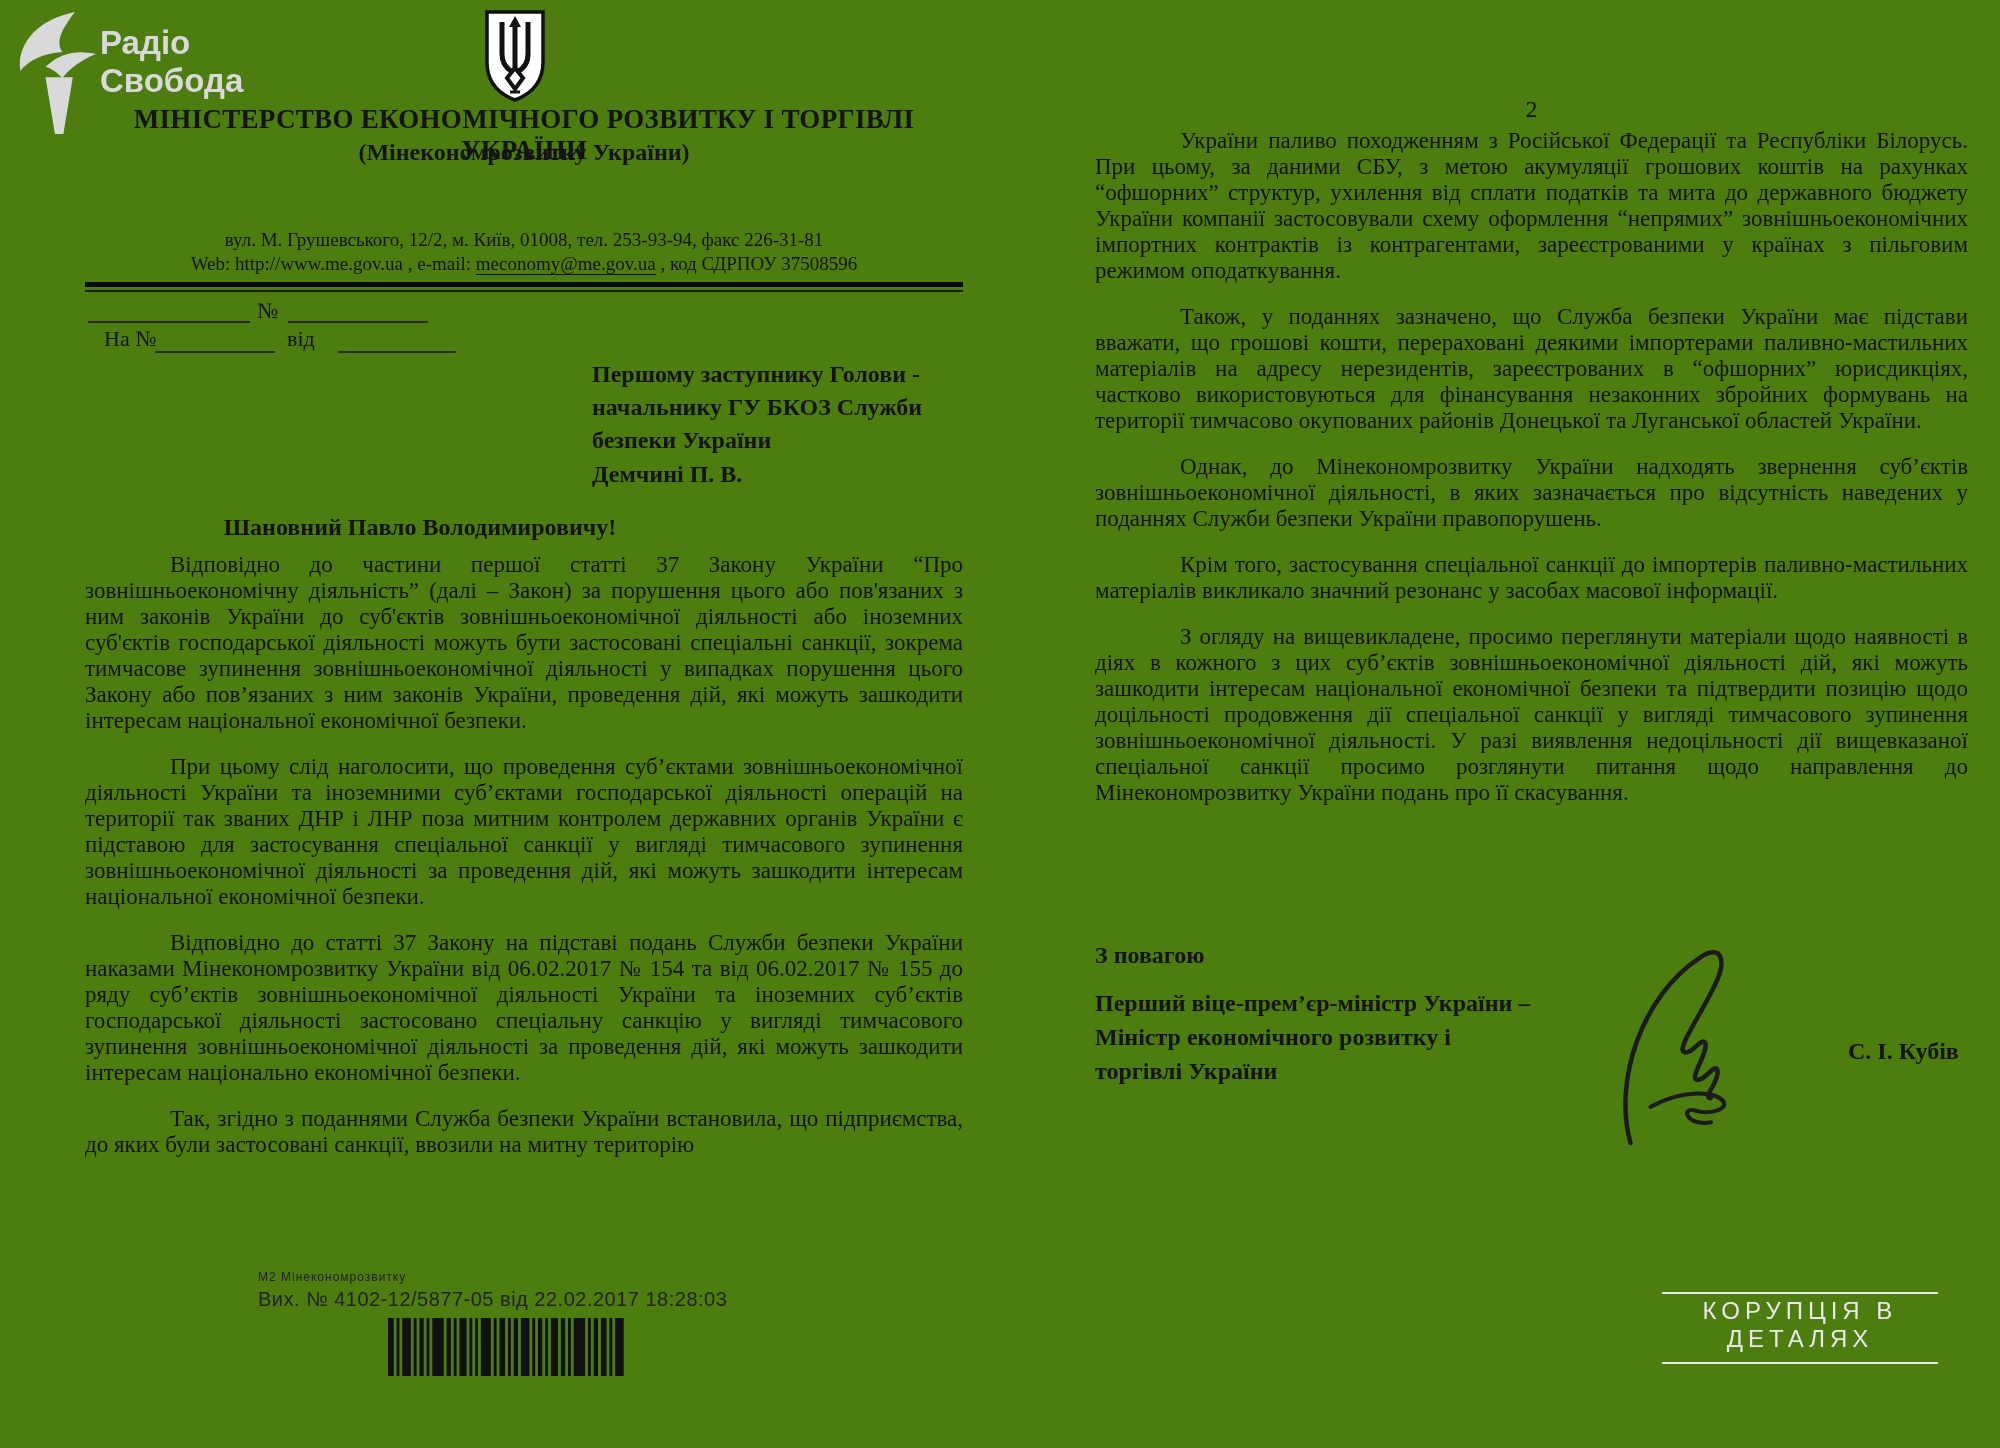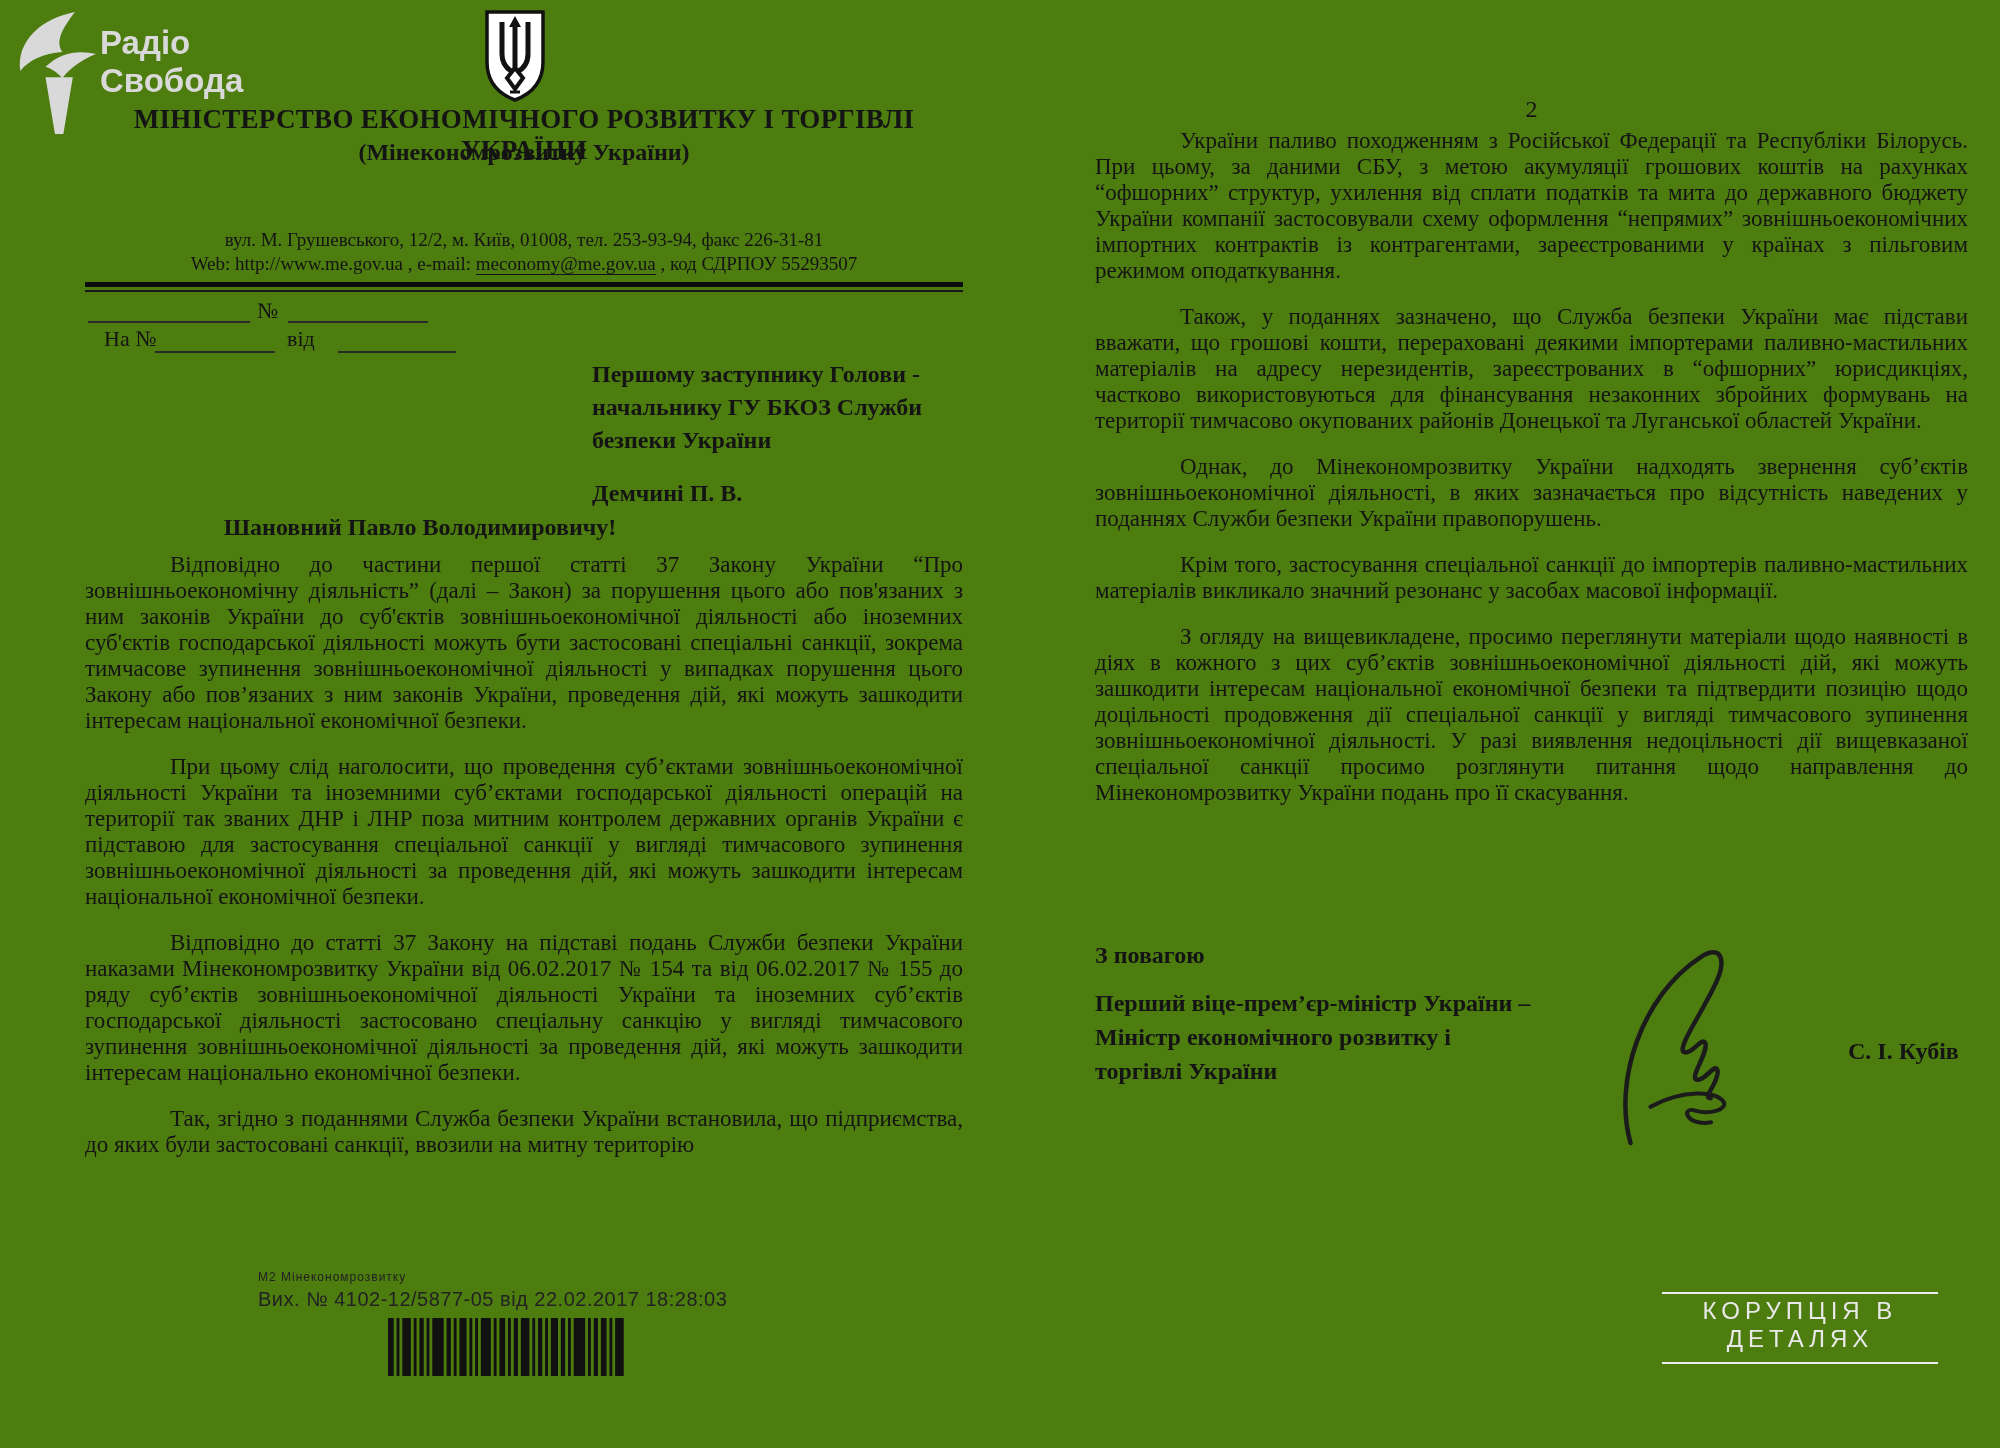--- a/index.html
+++ b/index.html
@@ -25,21 +25,21 @@
   .ministry-short{left:85px;top:139px;width:878px;text-align:center;font-weight:bold;font-size:24px;}
   .addr1{left:85px;top:229px;width:878px;text-align:center;font-size:19px;}
   .addr2{left:85px;top:253px;width:878px;text-align:center;font-size:19px;}
   .email{border-bottom:1.5px solid #141414;}
   .hdr-rule{left:85px;top:282px;width:878px;height:3px;border-top:5px solid #0a0a0a;border-bottom:2px solid #1a1a1a;}
 
   .blank-line{display:inline-block;border-bottom:2px solid #2a2a2a;height:1px;vertical-align:baseline;}
   .ref{font-size:22px;}
 
   .addressee{left:592px;top:358px;width:350px;font-weight:bold;font-size:24px;line-height:33px;}
-  .addressee-name{margin-top:20px;}
+  .addressee-name{margin-top:1px;}
   .salutation{left:120px;top:514px;width:600px;text-align:center;font-weight:bold;font-size:24px;}
 
   
   .body-col{font-size:23px;line-height:26px;text-align:justify;}
   .body-col p{margin:0 0 20px 0;text-indent:85px;}
   .body1{left:85px;top:552px;width:878px;}
   .body2{left:1095px;top:128px;width:873px;}
   .pagenum{left:1095px;top:96px;width:873px;text-align:center;font-size:24px;}
 
   
@@ -79,21 +79,21 @@
       <path d="M20,14 V46 C20,56 25,61 31,64" stroke="#111" stroke-width="5" fill="none"></path>
       <path d="M46,14 V46 C46,56 41,61 35,64" stroke="#111" stroke-width="5" fill="none"></path>
       <path d="M33,60 L25,70 L33,81 L41,70 Z" fill="none" stroke="#111" stroke-width="4"></path>
       <path d="M28,84 H38" stroke="#111" stroke-width="3"></path>
     </svg>
   </div>
 
   <div class="abs ministry">МІНІСТЕРСТВО ЕКОНОМІЧНОГО РОЗВИТКУ І ТОРГІВЛІ УКРАЇНИ</div>
   <div class="abs ministry-short">(Мінекономрозвитку України)</div>
   <div class="abs addr1">вул. М. Грушевського, 12/2, м. Київ, 01008, тел. 253-93-94, факс 226-31-81</div>
-  <div class="abs addr2"><span>Web: http://www.me.gov.ua , e-mail: </span><span class="email">meconomy@me.gov.ua</span><span> , код СДРПОУ 55293507</span></div>
+  <div class="abs addr2"><span>Web: http://www.me.gov.ua , e-mail: </span><span class="email">meconomy@me.gov.ua</span><span> , код СДРПОУ 37508596</span></div>
   <div class="abs hdr-rule"></div>
 
   <span class="abs blank-line" style="left:88px;top:320px;width:162px;"></span>
   <span class="abs ref" style="left:257px;top:298px;">№</span>
   <span class="abs blank-line" style="left:288px;top:320px;width:140px;"></span>
   <span class="abs ref" style="left:88px;top:326px;margin-left:16px;">На №</span>
   <span class="abs blank-line" style="left:155px;top:350px;width:120px;"></span>
   <span class="abs ref" style="left:287px;top:326px;">від</span>
   <span class="abs blank-line" style="left:338px;top:350px;width:118px;"></span>
 

